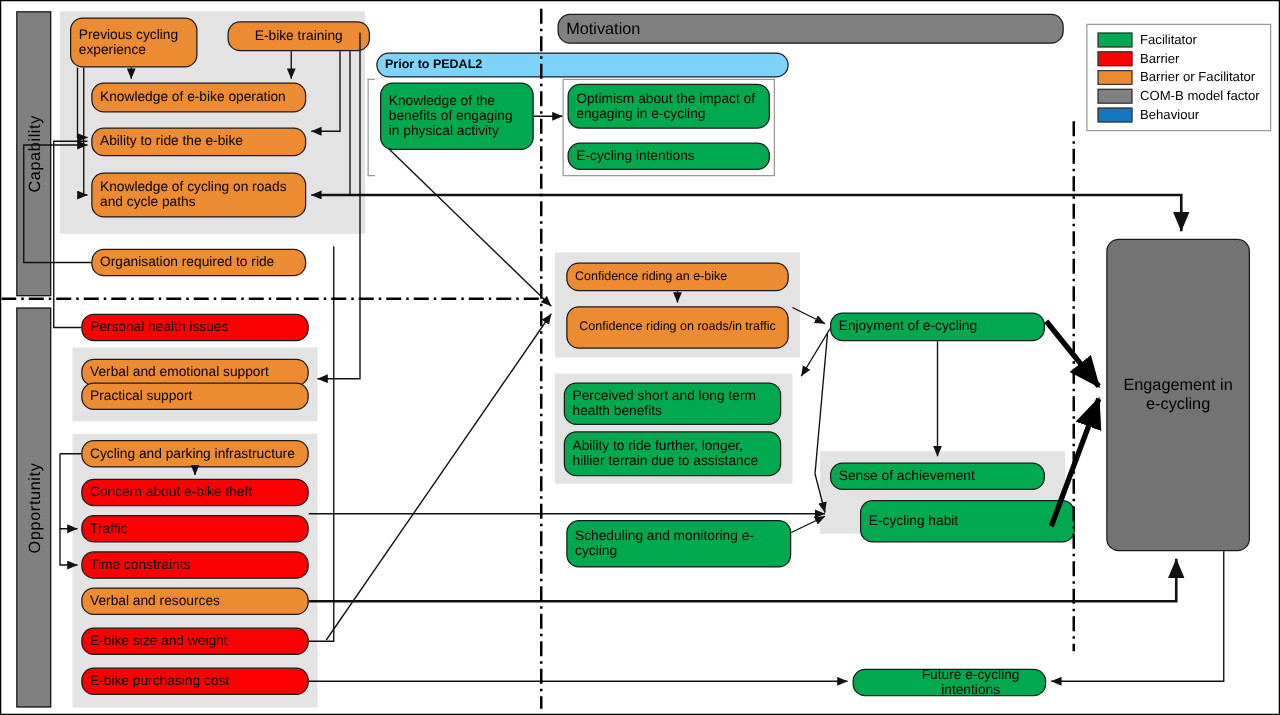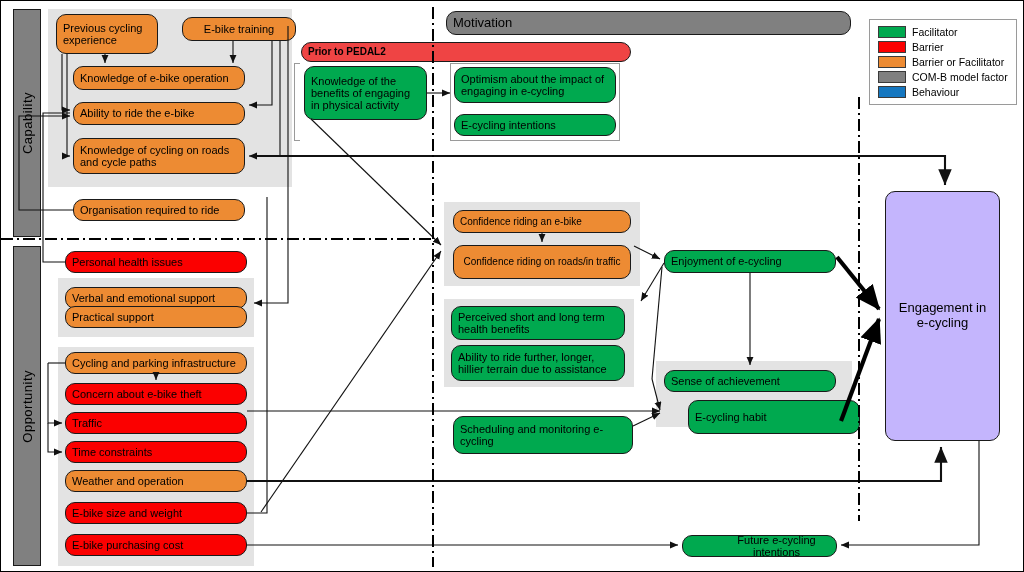--- a/index.html
+++ b/index.html
@@ -8,22 +8,22 @@
           border:1px solid #000;box-sizing:border-box;}
   .box{position:absolute;box-sizing:border-box;border:1px solid #1a1a1a;
        display:flex;align-items:center;color:#000;line-height:1.12;}
   .box.center{justify-content:center;text-align:center;}
   .box.left{justify-content:flex-start;text-align:left;}
   .pad{padding:2px 6px;border-radius:10px;}
   .green{background:#00a94f;}
   .red{background:#fb0000;}
   .orange{background:#ed8b33;}
   .grey{background:#808080;color:#000;}
-  .lgrey{background:#ef4444;}
-  .blue{background:#c4b5fd;color:#000;}
+  .lgrey{background:#7dd3fc;}
+  .blue{background:#737373;color:#000;}
   .group{position:absolute;background:#e3e3e3;box-sizing:border-box;}
   .white-group{position:absolute;background:#ffffff;border:1px solid #9a9a9a;box-sizing:border-box;}
   .vlabel{position:absolute;background:#808080;border:1px solid #1a1a1a;box-sizing:border-box;
           display:flex;align-items:center;justify-content:center;}
   .vlabel span{writing-mode:vertical-rl;transform:rotate(180deg);font-size:13px;letter-spacing:.5px;color:#000;}
   .legend{position:absolute;border:1px solid #9a9a9a;background:#fff;box-sizing:border-box;
           padding:6px 8px;display:flex;flex-direction:column;gap:2px;}
   .legend-row{display:flex;align-items:center;gap:6px;height:13px;}
   .swatch{width:28px;height:12px;border:1px solid #3a3a3a;box-sizing:border-box;flex:none;}
   .legend-row span{font-size:10.5px;color:#000;white-space:nowrap;}
@@ -60,21 +60,21 @@
   <div class="box orange left pad f11" style="left:72px;top:137px;width:172px;height:36px;">Knowledge of cycling on roads and cycle paths</div>
   <div class="box orange left pad f11" style="left:72px;top:198px;width:172px;height:22px;">Organisation required to ride</div>
 
   <div class="box red left pad f11" style="left:64px;top:250px;width:182px;height:22px;">Personal health issues</div>
   <div class="box orange left pad f11" style="left:64px;top:286px;width:182px;height:22px;">Verbal and emotional support</div>
   <div class="box orange left pad f11" style="left:64px;top:305px;width:182px;height:22px;">Practical support</div>
   <div class="box orange left pad f11" style="left:64px;top:351px;width:182px;height:22px;">Cycling and parking infrastructure</div>
   <div class="box red left pad f11" style="left:64px;top:382px;width:182px;height:22px;">Concern about e-bike theft</div>
   <div class="box red left pad f11" style="left:64px;top:411px;width:182px;height:22px;">Traffic</div>
   <div class="box red left pad f11" style="left:64px;top:440px;width:182px;height:22px;">Time constraints</div>
-  <div class="box orange left pad f11" style="left:64px;top:469px;width:182px;height:22px;">Weather and operation</div>
+  <div class="box orange left pad f11" style="left:64px;top:469px;width:182px;height:22px;">Verbal and resources</div>
   <div class="box red left pad f11" style="left:64px;top:501px;width:182px;height:22px;">E-bike size and weight</div>
   <div class="box red left pad f11" style="left:64px;top:533px;width:182px;height:22px;">E-bike purchasing cost</div>
 
   <div class="box green left pad f11" style="left:303px;top:65px;width:123px;height:54px;">Knowledge of the benefits of engaging in physical activity</div>
   <div class="box green left pad f11" style="left:453px;top:66px;width:162px;height:36px;">Optimism about the impact of engaging in e-cycling</div>
   <div class="box green left pad f11" style="left:453px;top:113px;width:162px;height:22px;">E-cycling intentions</div>
 
   <div class="box orange left pad f10" style="left:452px;top:209px;width:178px;height:23px;">Confidence riding an e-bike</div>
   <div class="box orange center pad f10" style="left:452px;top:244px;width:178px;height:34px;">Confidence riding on roads/in traffic</div>
 

